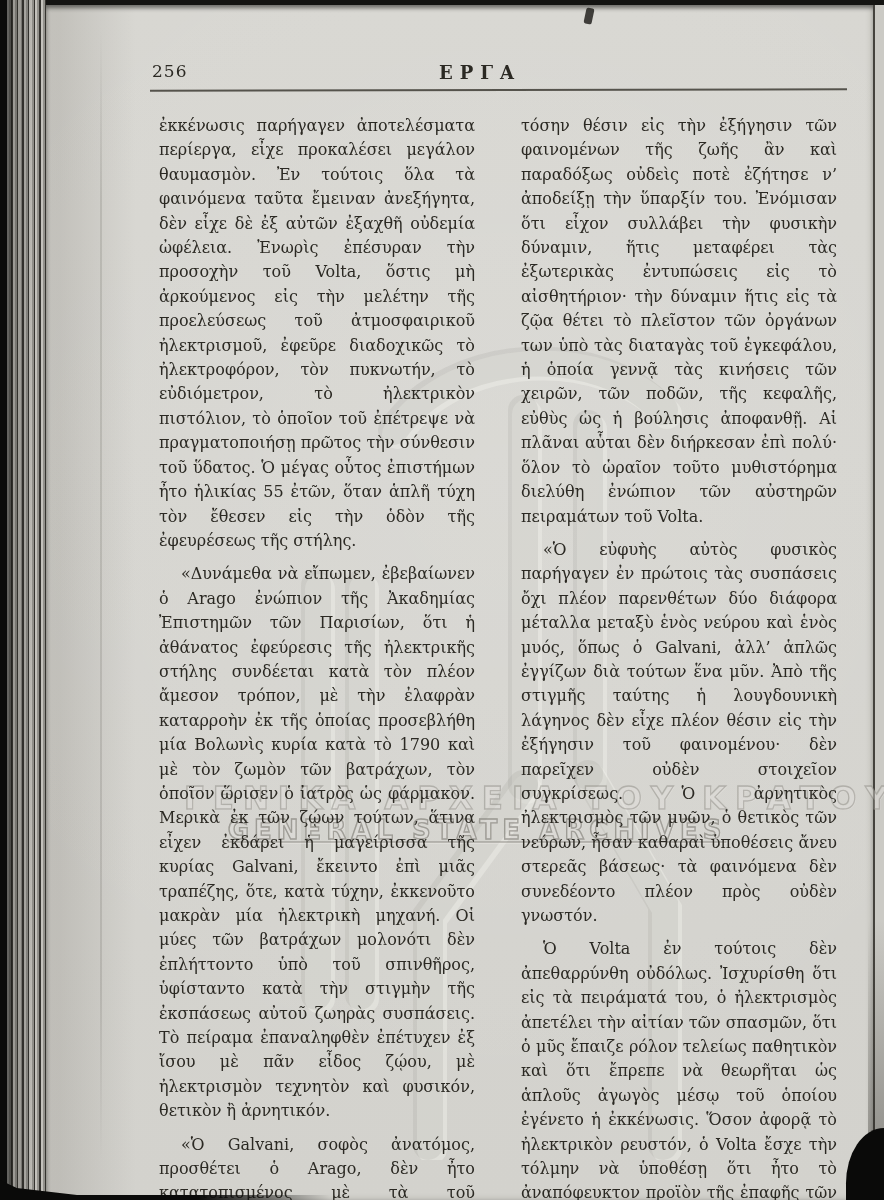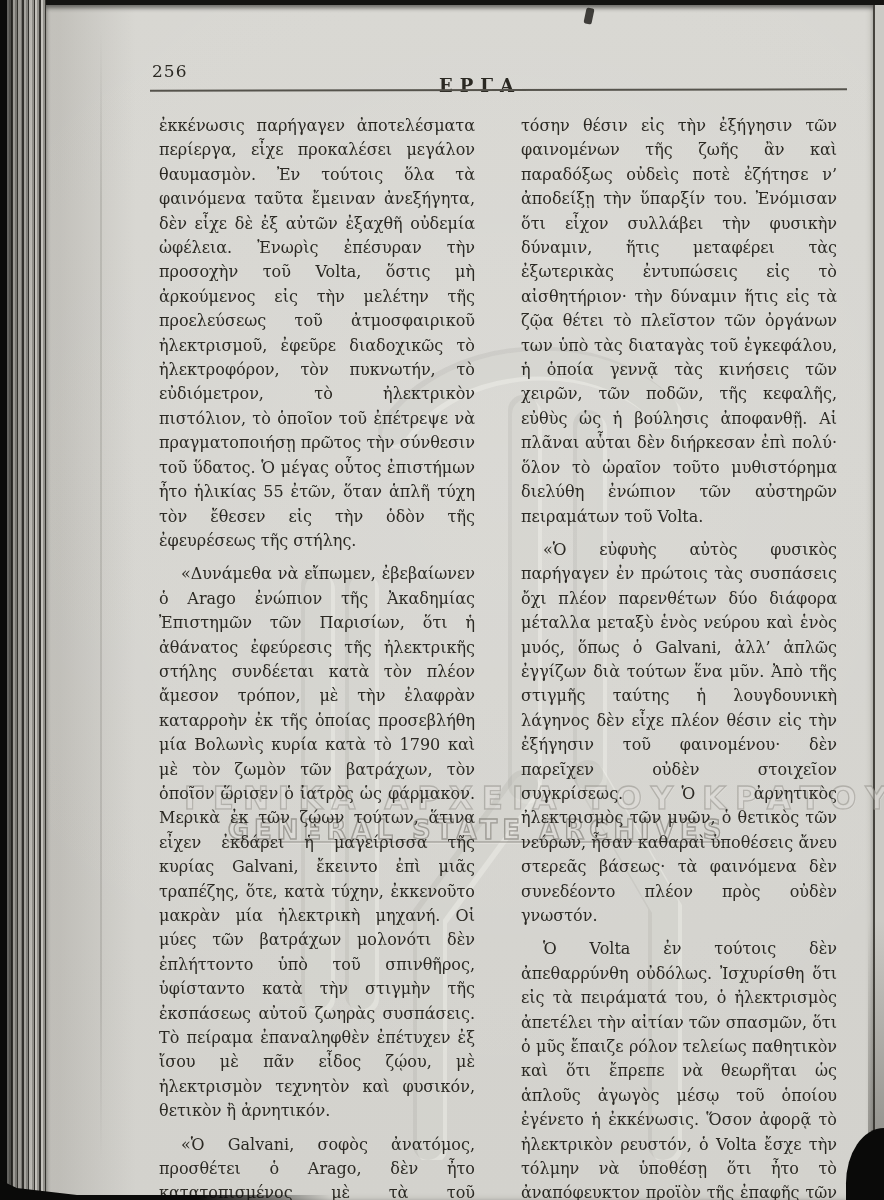--- a/index.html
+++ b/index.html
@@ -77,21 +77,21 @@
     -webkit-text-stroke:1.3px rgba(128,126,118,.42);
     text-shadow:1px 1px 0 rgba(240,239,234,.35);
     pointer-events:none;white-space:nowrap;margin-left:34px;
   }
   .wm-line1{top:780px;font-size:31px;letter-spacing:9px;}
   .wm-line2{top:815px;font-size:26px;letter-spacing:5px;transform:translateX(-55px);text-decoration:underline;}
 
   
   .content{position:absolute;left:150px;top:58px;width:696px;color:#2b2923;}
   .page-number{position:absolute;left:2px;top:3px;font-size:17px;letter-spacing:1px;text-align:right;}
-  .head-title{position:absolute;left:0;right:0;top:17px;text-align:center;transform:translateX(-18px);
+  .head-title{position:absolute;left:0;right:0;top:4px;text-align:center;transform:translateX(-18px);
     font-size:18px;font-weight:600;letter-spacing:7px;}
   .head-rule{position:absolute;left:0;top:31px;width:697px;height:2px;background:#55534c;transform:rotate(-.12deg);}
   .cols{position:absolute;top:47px;left:0;display:flex;gap:28px;}
   .col{width:334px;font-size:16px;line-height:24.4px;text-align:justify;}
   .col p{margin:9px;}
   .col p.ind{text-indent:22px;}
 </style>
 </head>
 <body>
 

